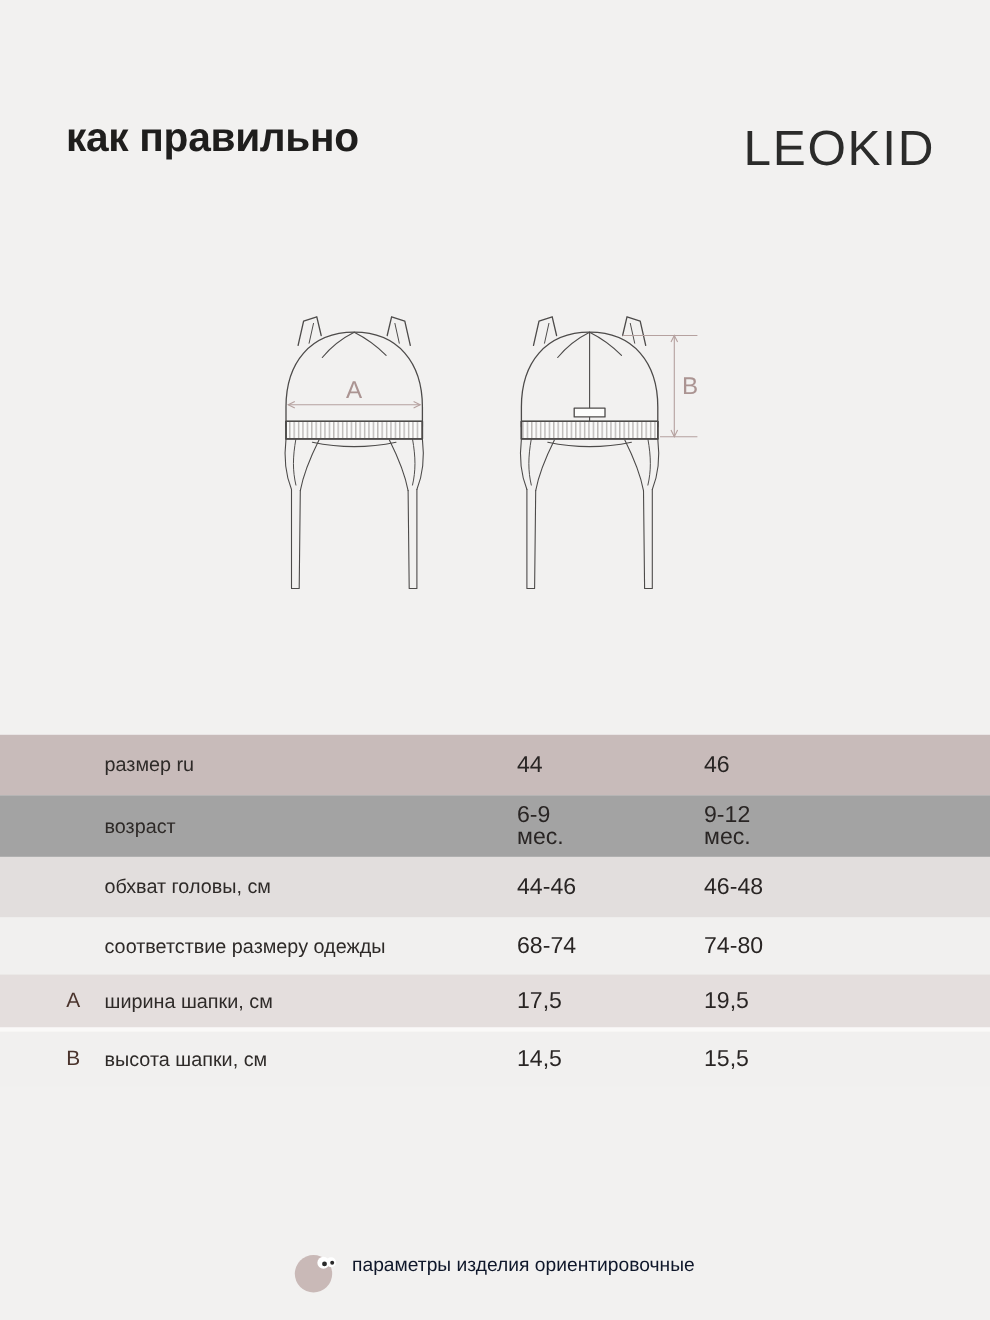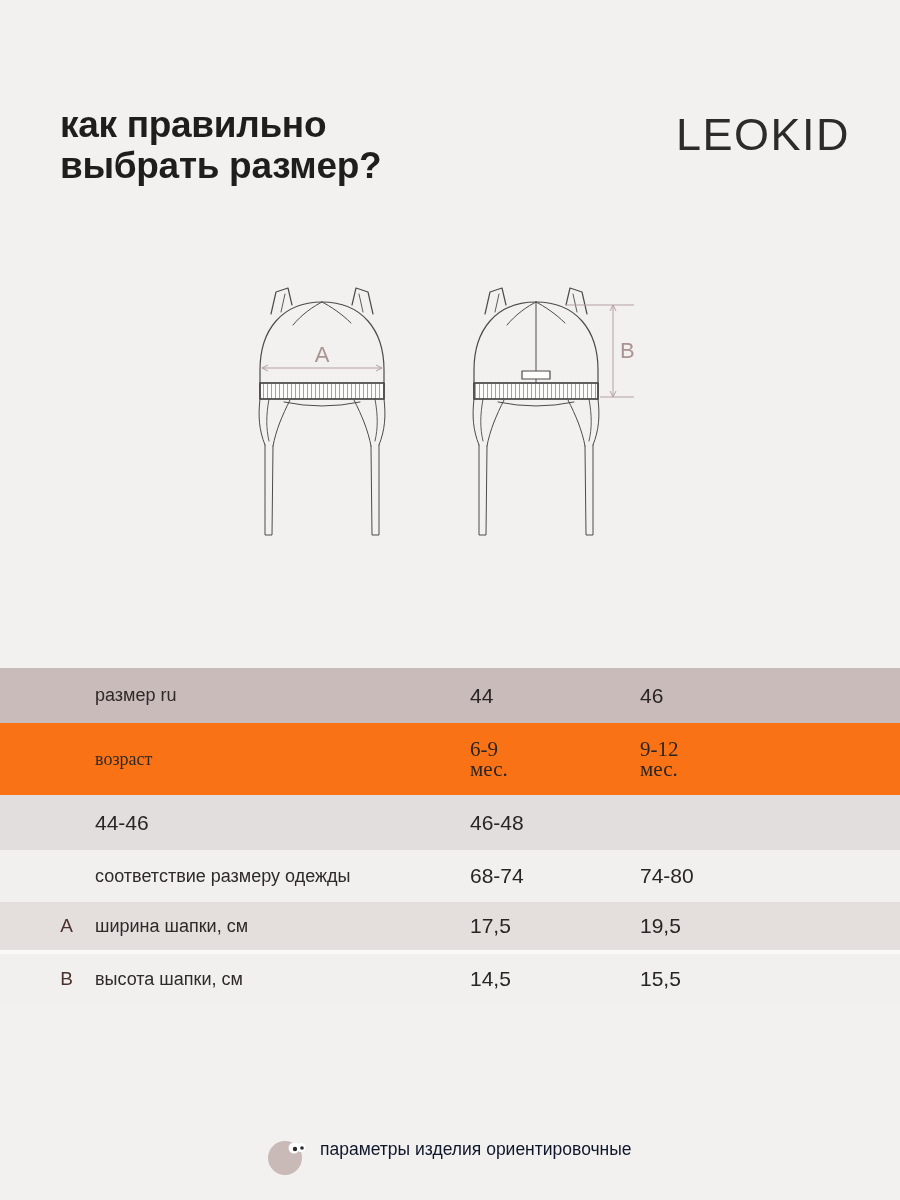--- a/index.html
+++ b/index.html
@@ -29,39 +29,39 @@
     align-items:center;
   }
   .t-row .letter{
     text-align:right; padding-right:22px; font-size:19px;
     color:#4a332c; font-weight:500;
   }
   .t-row .label{ font-size:18px; color:#2e2a28; }
   .t-row .v{ text-align:left; font-size:21px; color:#292524; }
   .t-row .v .sub{ display:block; line-height:20px; }
   .r1{ height:55px; background:#c8bbba; }
-  .r2{ height:72px; background:#f97316;font-family:Liberation Serif, serif; }
+  .r2{ height:56px; background:#a3a3a3; }
   .r3{ height:55px; background:#e2dedd; }
   .r4{ height:52px; background:#f1f0ef; }
   .r5{ height:48px; background:#e4dedd; }
   .rsep{ height:4px; background:#faf9f8; }
   .r6{ height:50px; background:#f1f0ef; }
   
   .footnote{
     position:absolute; left:320px; top:1138px;
     font-size:17.5px; line-height:22px; color:#0f172a;
   }
   .mascot{ position:absolute; left:264px; top:1137px; }
 </style>
 </head>
 <body>
 
 <div id="page">
 
-  <div class="title"><span>как правильно</span><br><span>выбрать размер?</span></div>
+  <div class="title"><span>как правильно</span><br></div>
   <div class="brand">LEOKID</div>
 
   <svg class="diagram" viewBox="0 0 440 270" width="440" height="270">
     <defs>
       <pattern id="rib" width="4" height="16" patternUnits="userSpaceOnUse">
         <path d="M1.5 0 V16" stroke="#8f8b89" stroke-width="0.8"></path>
       </pattern>
     </defs>
 
     <g fill="none" stroke="#4d4b4a" stroke-width="1.2" stroke-linejoin="round" stroke-linecap="round">
@@ -161,20 +161,21 @@
       </div>
       <div class="cell v">
         <span class="sub">9-12</span>
         <span class="sub">мес.</span>
       </div>
       <div></div>
     </div>
 
     <div class="t-row r3">
       <div class="cell letter"></div>
+      <div class="cell label">обхват головы, см</div>
       <div class="cell v">44-46</div>
       <div class="cell v">46-48</div>
       <div></div>
     </div>
 
     <div class="t-row r4">
       <div class="cell letter"></div>
       <div class="cell label">соответствие размеру одежды</div>
       <div class="cell v">68-74</div>
       <div class="cell v">74-80</div>

